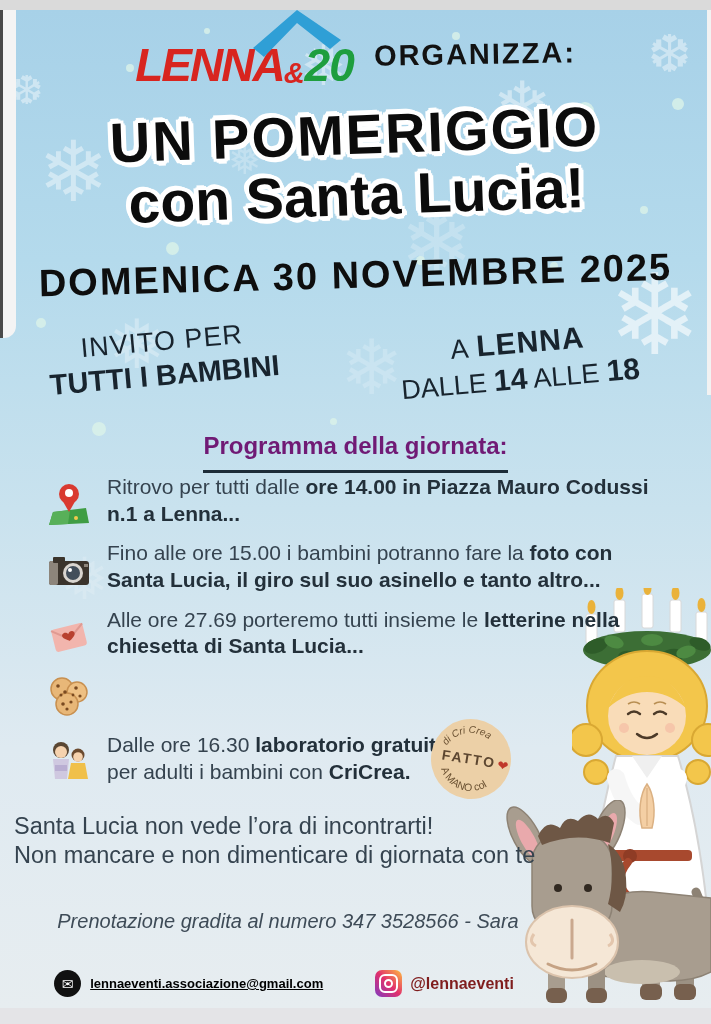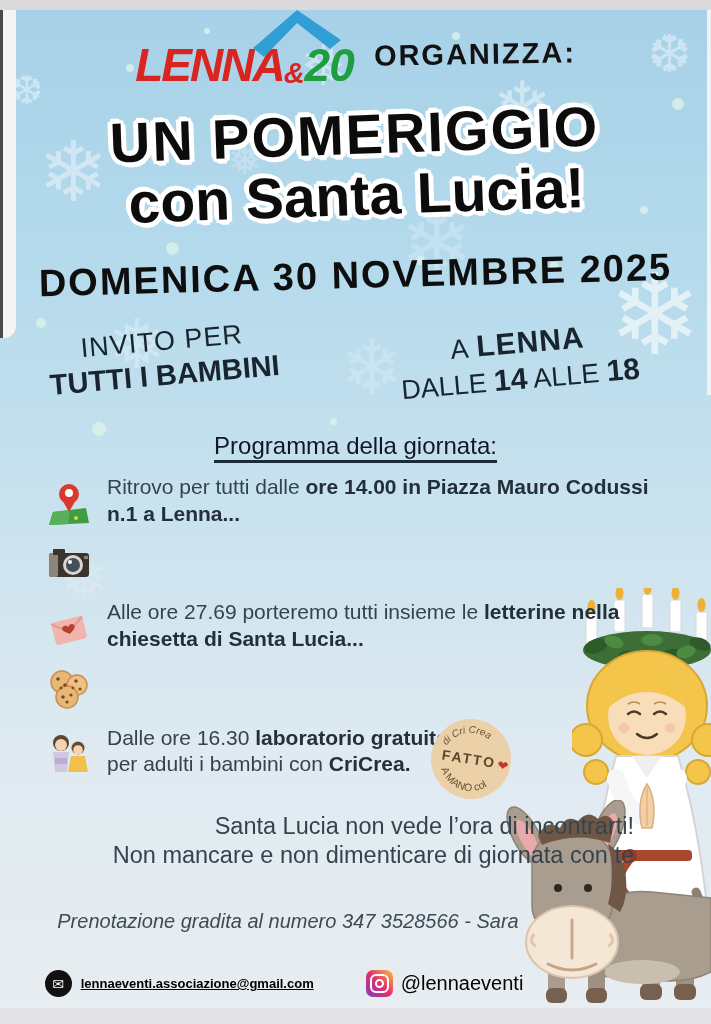--- a/index.html
+++ b/index.html
@@ -40,52 +40,52 @@
   .info-row{position:absolute;top:326px;left:0;width:711px;display:flex;z-index:2;}
   .invite{width:46%;text-align:center;transform:rotate(-5deg);color:#18242e;}
   .invite .i1{font-size:27px;letter-spacing:1px;}
   .invite .i2{font-size:29px;font-weight:bold;margin-top:2px;}
   .place{width:54%;text-align:center;transform:rotate(-5deg);color:#18242e;}
   .place .p1{font-size:27px;letter-spacing:1px;}
   .place .p2{font-size:27px;margin-top:2px;}
   .bb{font-weight:bold;font-size:30px;}
 
   .prog-head{position:absolute;top:432px;left:0;width:711px;text-align:center;z-index:2;}
-  .prog-head span{font-size:24px;font-weight:normal;color:#0f172a;border-bottom:3px solid #1c2c38;
-                  padding-bottom:1px;}
+  .prog-head span{font-size:24px;font-weight:bold;color:#701a75;border-bottom:3px solid #1c2c38;
+                  padding-bottom:11px;}
 
   .items{position:absolute;top:474px;left:46px;width:604px;display:flex;flex-direction:column;
          gap:13px;z-index:2;}
   .item{display:flex;gap:15px;align-items:flex-end;}
   .ic{flex:0 0 46px;width:46px;height:46px;}
   .itxt{font-size:21px;line-height:1.27;color:#35434f;max-width:545px;}
   .itxt .b{font-weight:bold;color:#23303a;}
   .item-lab .itxt{max-width:360px;}
 
   .stamp{position:absolute;top:716px;left:428px;width:86px;height:86px;transform:rotate(9deg);z-index:3;}
 
-  .closing{position:absolute;top:812px;left:14px;width:620px;text-align:right;font-size:23.5px;
+  .closing{position:absolute;top:812px;left:14px;width:620px;text-align:left;font-size:23.5px;
            line-height:1.24;color:#35434f;z-index:4;}
   .notes{position:absolute;top:906px;left:8px;width:560px;text-align:center;z-index:4;}
   .n1{font-style:italic;font-weight:bold;font-size:21.5px;color:#1e2b36;}
   .n2{font-style:italic;font-size:20px;color:#3e4b57;margin-top:4px;}
 
   .footer{position:absolute;top:970px;left:24px;width:520px;display:flex;justify-content:center;
           align-items:center;gap:52px;z-index:4;}
   .email{display:flex;align-items:center;gap:9px;}
   .mail-ic{width:27px;height:27px;background:#111;border-radius:50%;color:#fff;display:flex;
            align-items:center;justify-content:center;font-size:14px;}
   .email-text{font-weight:bold;font-size:13px;text-decoration:underline;color:#000000;}
   .insta{display:flex;align-items:center;gap:8px;}
   .ig-ic{width:27px;height:27px;border-radius:7px;position:relative;
          background:linear-gradient(45deg,#8a3ab9 5%,#e1306c 50%,#fcaf45 95%);}
   .ig-ic::before{content:"";position:absolute;inset:4px;border:2px solid #fff;border-radius:6px;}
   .ig-ic::after{content:"";position:absolute;left:9px;top:9px;width:5px;height:5px;border:2px solid #fff;
                 border-radius:50%;}
-  .ig-handle{font-weight:normal;font-size:20px;color:#000000;}
+  .ig-handle{font-weight:bold;font-size:16px;color:#7f1d1d;}
 
   .girl{position:absolute;top:588px;left:572px;z-index:1;}
   .donkey{position:absolute;top:800px;left:492px;z-index:3;}
 </style>
 </head>
 <body>
 
 <div class="page">
   <div class="topbar"></div>
 
@@ -181,20 +181,21 @@
         <svg viewBox="0 0 46 46" width="46" height="46">
           <rect x="3" y="13" width="40" height="24" rx="3" fill="#3b342c"></rect>
           <rect x="3" y="13" width="9" height="24" rx="2" fill="#8d857b"></rect>
           <rect x="7" y="9" width="12" height="6" rx="1" fill="#3b342c"></rect>
           <circle cx="27" cy="25" r="10" fill="#d9d5cf"></circle>
           <circle cx="27" cy="25" r="7" fill="#424e5a"></circle>
           <circle cx="24" cy="22" r="2" fill="#fff"></circle>
           <rect x="38" y="16" width="4" height="3" fill="#8d857b"></rect>
         </svg>
       </span>
+      <div class="itxt"><span>Fino alle ore 15.00 i bambini potranno fare la </span><span class="b">foto con Santa Lucia, il giro sul suo asinello e tanto altro...</span></div>
     </div>
 
     <div class="item">
       <span class="ic">
         <svg viewBox="0 0 46 46" width="46" height="46">
           <g transform="rotate(-14 23 23)">
             <rect x="7" y="12" width="32" height="23" rx="3" fill="#f2b5ad"></rect>
             <path d="M7 13 L23 25 L39 13" fill="none" stroke="#e09a92" stroke-width="2"></path>
             <path d="M23 20 c-2-4 -8-2 -6 2 c1 2 6 5 6 5 c0 0 5-3 6-5 c2-4 -4-6 -6-2 Z" fill="#b8412f"></path>
           </g>

